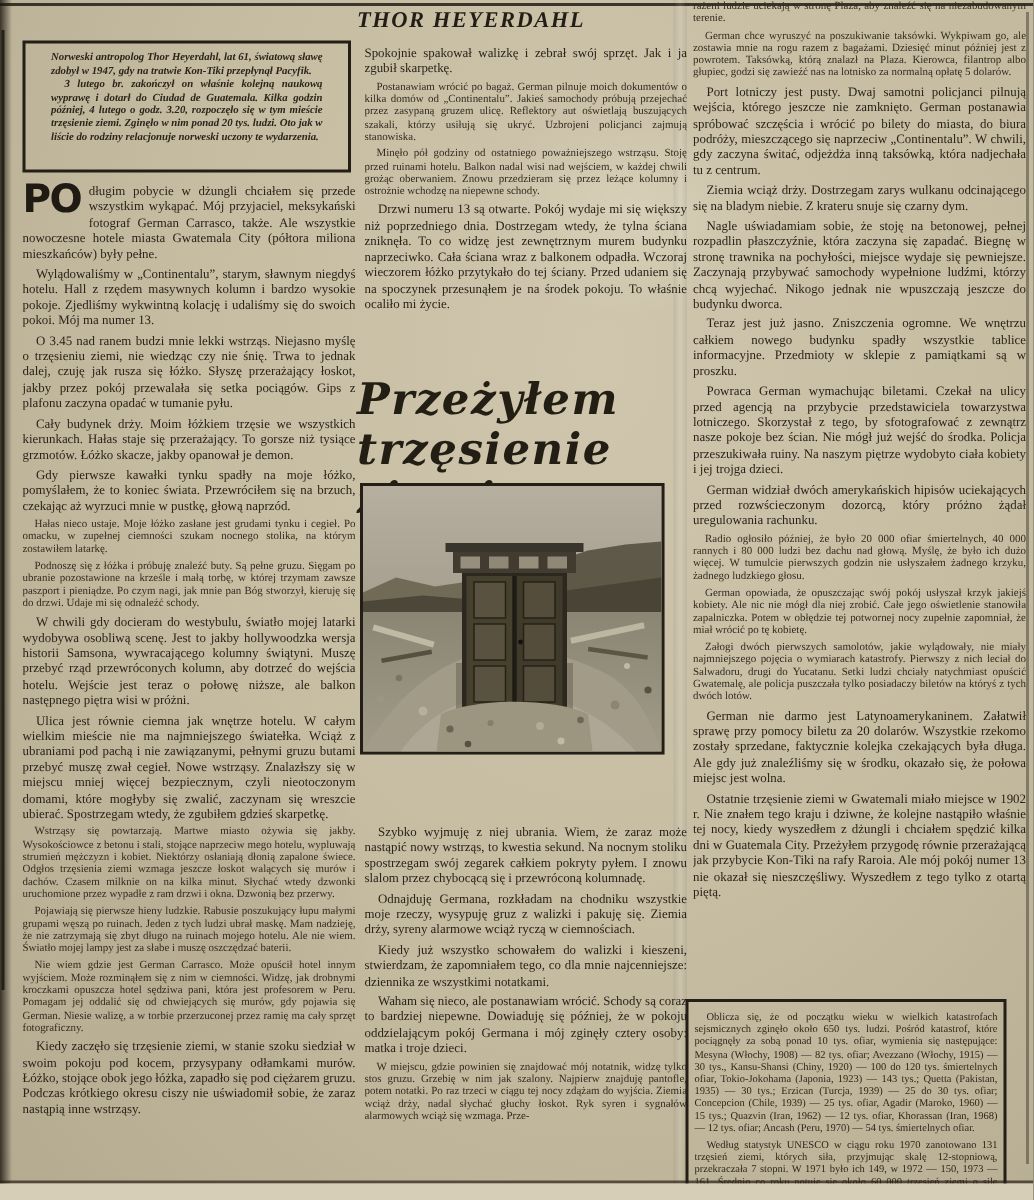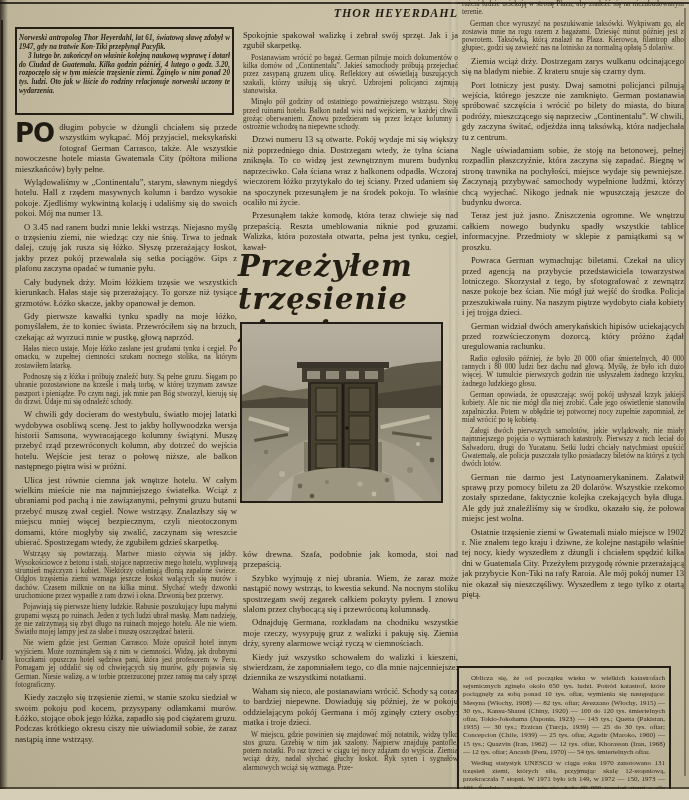--- a/index.html
+++ b/index.html
@@ -19,27 +19,27 @@
   .bottom-rule{position:absolute;left:0;top:787px;width:100%;height:2px;background:rgba(40,32,22,.7);}
   .bottom-strip{position:absolute;left:0;top:789px;width:100%;height:11px;background:#d7ceb8;}
   .fold{position:absolute;left:449px;top:0;width:9px;height:100%;
     background:linear-gradient(to right, rgba(0,0,0,.06), rgba(255,255,250,.12), rgba(0,0,0,.06));}
   .stain1{position:absolute;left:320px;top:70px;width:200px;height:140px;border-radius:50%;
     background:radial-gradient(closest-side, rgba(255,250,232,.22), rgba(255,250,232,0));}
   .stain2{position:absolute;left:30px;top:470px;width:220px;height:280px;border-radius:50%;
     background:radial-gradient(closest-side, rgba(110,92,62,.10), rgba(110,92,62,0));}
 
   
-  .masthead{position:absolute;left:238px;top:6px;width:220px;text-align:right;
+  .masthead{position:absolute;left:238px;top:6px;width:220px;text-align:left;
     font-family:"Liberation Serif",serif;font-style:italic;font-weight:bold;
-    font-size:12px;letter-spacing:1px;color:#231e15;}
+    font-size:15px;letter-spacing:1px;color:#231e15;}
 
   
   .intro-box{position:absolute;left:15px;top:27px;width:219px;height:88px;box-sizing:border-box;
-    border:2px solid #241f16;padding:5px 2px;overflow:hidden;
+    border:2px solid #241f16;padding:5px 17px;overflow:hidden;
     font-style:italic;font-weight:bold;font-size:7.2px;line-height:8.6px;text-align:justify;color:#2b2519;}
   .intro-box p{margin:0;}
   .intro-box p + p{text-indent:9px;margin-top:1px;}
 
   
   .col{position:absolute;text-align:justify;overflow:hidden;color:#2a2419;}
   .col p{margin:0 0 3px 0;}
   p.lg{font-size:8.6px;line-height:10.4px;text-indent:9px;}
   p.sm{font-size:7.3px;line-height:8.3px;text-indent:8px;color:#332c1f;}
   p.noindent{text-indent:0;}
@@ -106,21 +106,20 @@
         <p class="sm">Nie wiem gdzie jest German Carrasco. Może opuścił hotel innym wyjściem. Może rozminąłem się z nim w ciemności. Widzę, jak drobnymi kroczkami opuszcza hotel sędziwa pani, która jest profesorem w Peru. Pomagam jej oddalić się od chwiejących się murów, gdy pojawia się German. Niesie walizę, a w torbie przerzuconej przez ramię ma cały sprzęt fotograficzny.</p>
         <p class="lg">Kiedy zaczęło się trzęsienie ziemi, w stanie szoku siedział w swoim pokoju pod kocem, przysypany odłamkami murów. Łóżko, stojące obok jego łóżka, zapadło się pod ciężarem gruzu. Podczas krótkiego okresu ciszy nie uświadomił sobie, że zaraz nastąpią inne wstrząsy.</p>
       </div>
   </div>
 
   <div class="col col-mid-top">
       <p class="lg noindent">Spokojnie spakował walizkę i zebrał swój sprzęt. Jak i ja zgubił skarpetkę.</p>
       <p class="sm">Postanawiam wrócić po bagaż. German pilnuje moich dokumentów o kilka domów od „Continentalu”. Jakieś samochody próbują przejechać przez zasypaną gruzem ulicę. Reflektory aut oświetlają buszujących szakali, którzy usiłują się ukryć. Uzbrojeni policjanci zajmują stanowiska.</p>
       <p class="sm">Minęło pół godziny od ostatniego poważniejszego wstrząsu. Stoję przed ruinami hotelu. Balkon nadal wisi nad wejściem, w każdej chwili grożąc oberwaniem. Znowu przedzieram się przez leżące kolumny i ostrożnie wchodzę na niepewne schody.</p>
       <p class="lg">Drzwi numeru 13 są otwarte. Pokój wydaje mi się większy niż poprzedniego dnia. Dostrzegam wtedy, że tylna ściana zniknęła. To co widzę jest zewnętrznym murem budynku naprzeciwko. Cała ściana wraz z balkonem odpadła. Wczoraj wieczorem łóżko przytykało do tej ściany. Przed udaniem się na spoczynek przesunąłem je na środek pokoju. To właśnie ocaliło mi życie.</p>
-      <p class="lg">Przesunąłem także komodę, która teraz chwieje się nad przepaścią. Reszta umeblowania niknie pod gruzami. Walizka, która pozostała otwarta, pełna jest tynku, cegieł, kawał-</p>
     </div>
 
   <div class="article-title title-top">
     <div>Przeżyłem</div>
     <div>trzęsienie ziemi</div>
   </div>
 
   <div class="photo">
     <svg viewBox="0 0 199 177" preserveAspectRatio="none">
       <defs>
@@ -175,33 +174,32 @@
       <circle cx="176" cy="120" r="2" fill="#c0b9a4"></circle>
       <circle cx="12" cy="142" r="2.6" fill="#9c9580"></circle>
       <circle cx="190" cy="136" r="2.4" fill="#57513f"></circle>
       <circle cx="70" cy="172" r="2.2" fill="#57513f"></circle>
       <circle cx="132" cy="170" r="2.4" fill="#c0b9a4"></circle>
     </svg>
   </div>
 
 
   <div class="col col-mid-bottom">
-      <p class="lg noindent">ków drewna. Szafa, podobnie jak komoda, stoi nad przepaścią.</p>
       <p class="lg">Szybko wyjmuję z niej ubrania. Wiem, że zaraz może nastąpić nowy wstrząs, to kwestia sekund. Na nocnym stoliku spostrzegam swój zegarek całkiem pokryty pyłem. I znowu slalom przez chybocącą się i przewróconą kolumnadę.</p>
       <p class="lg">Odnajduję Germana, rozkładam na chodniku wszystkie moje rzeczy, wysypuję gruz z walizki i pakuję się. Ziemia drży, syreny alarmowe wciąż ryczą w ciemnościach.</p>
       <p class="lg">Kiedy już wszystko schowałem do walizki i kieszeni, stwierdzam, że zapomniałem tego, co dla mnie najcenniejsze: dziennika ze wszystkimi notatkami.</p>
       <p class="lg">Waham się nieco, ale postanawiam wrócić. Schody są coraz to bardziej niepewne. Dowiaduję się później, że w pokoju oddzielającym pokój Germana i mój zginęły cztery osoby: matka i troje dzieci.</p>
       <p class="sm">W miejscu, gdzie powinien się znajdować mój notatnik, widzę tylko stos gruzu. Grzebię w nim jak szalony. Najpierw znajduję pantofle, potem notatki. Po raz trzeci w ciągu tej nocy zdążam do wyjścia. Ziemia wciąż drży, nadal słychać głuchy łoskot. Ryk syren i sygnałów alarmowych wciąż się wzmaga. Prze-</p>
     </div>
 
   <div class="col col-right">
       <p class="sm noindent">rażeni ludzie uciekają w stronę Plaza, aby znaleźć się na niezabudowanym terenie.</p>
       <p class="sm">German chce wyruszyć na poszukiwanie taksówki. Wykpiwam go, ale zostawia mnie na rogu razem z bagażami. Dziesięć minut później jest z powrotem. Taksówką, którą znalazł na Plaza. Kierowca, filantrop albo głupiec, godzi się zawieźć nas na lotnisko za normalną opłatę 5 dolarów.</p>
+      <p class="lg">Port lotniczy jest pusty. Dwaj samotni policjanci pilnują wejścia, którego jeszcze nie zamknięto. German postanawia spróbować szczęścia i wrócić po bilety do miasta, do biura podróży, mieszczącego się naprzeciw „Continentalu”. W chwili, gdy zaczyna świtać, odjeżdża inną taksówką, która nadjechała tu z centrum.</p>
       <p class="lg">Ziemia wciąż drży. Dostrzegam zarys wulkanu odcinającego się na bladym niebie. Z krateru snuje się czarny dym.</p>
-      <p class="lg">Port lotniczy jest pusty. Dwaj samotni policjanci pilnują wejścia, którego jeszcze nie zamknięto. German postanawia spróbować szczęścia i wrócić po bilety do miasta, do biura podróży, mieszczącego się naprzeciw „Continentalu”. W chwili, gdy zaczyna świtać, odjeżdża inną taksówką, która nadjechała tu z centrum.</p>
       <p class="lg">Nagle uświadamiam sobie, że stoję na betonowej, pełnej rozpadlin płaszczyźnie, która zaczyna się zapadać. Biegnę w stronę trawnika na pochyłości, miejsce wydaje się pewniejsze. Zaczynają przybywać samochody wypełnione ludźmi, którzy chcą wyjechać. Nikogo jednak nie wpuszczają jeszcze do budynku dworca.</p>
       <p class="lg">Teraz jest już jasno. Zniszczenia ogromne. We wnętrzu całkiem nowego budynku spadły wszystkie tablice informacyjne. Przedmioty w sklepie z pamiątkami są w proszku.</p>
       <p class="lg">Powraca German wymachując biletami. Czekał na ulicy przed agencją na przybycie przedstawiciela towarzystwa lotniczego. Skorzystał z tego, by sfotografować z zewnątrz nasze pokoje bez ścian. Nie mógł już wejść do środka. Policja przeszukiwała ruiny. Na naszym piętrze wydobyto ciała kobiety i jej trojga dzieci.</p>
       <p class="lg">German widział dwóch amerykańskich hipisów uciekających przed rozwścieczonym dozorcą, który próżno żądał uregulowania rachunku.</p>
       <p class="sm">Radio ogłosiło później, że było 20 000 ofiar śmiertelnych, 40 000 rannych i 80 000 ludzi bez dachu nad głową. Myślę, że było ich dużo więcej. W tumulcie pierwszych godzin nie usłyszałem żadnego krzyku, żadnego ludzkiego głosu.</p>
       <p class="sm">German opowiada, że opuszczając swój pokój usłyszał krzyk jakiejś kobiety. Ale nic nie mógł dla niej zrobić. Całe jego oświetlenie stanowiła zapalniczka. Potem w obłędzie tej potwornej nocy zupełnie zapomniał, że miał wrócić po tę kobietę.</p>
       <p class="sm">Załogi dwóch pierwszych samolotów, jakie wylądowały, nie miały najmniejszego pojęcia o wymiarach katastrofy. Pierwszy z nich leciał do Salwadoru, drugi do Yucatanu. Setki ludzi chciały natychmiast opuścić Gwatemalę, ale policja puszczała tylko posiadaczy biletów na któryś z tych dwóch lotów.</p>
       <p class="lg">German nie darmo jest Latynoamerykaninem. Załatwił sprawę przy pomocy biletu za 20 dolarów. Wszystkie rzekomo zostały sprzedane, faktycznie kolejka czekających była długa. Ale gdy już znaleźliśmy się w środku, okazało się, że połowa miejsc jest wolna.</p>
       <p class="lg">Ostatnie trzęsienie ziemi w Gwatemali miało miejsce w 1902 r. Nie znałem tego kraju i dziwne, że kolejne nastąpiło właśnie tej nocy, kiedy wyszedłem z dżungli i chciałem spędzić kilka dni w Guatemala City. Przeżyłem przygodę równie przerażającą jak przybycie Kon-Tiki na rafy Raroia. Ale mój pokój numer 13 nie okazał się nieszczęśliwy. Wyszedłem z tego tylko z otartą piętą.</p>
     </div>

